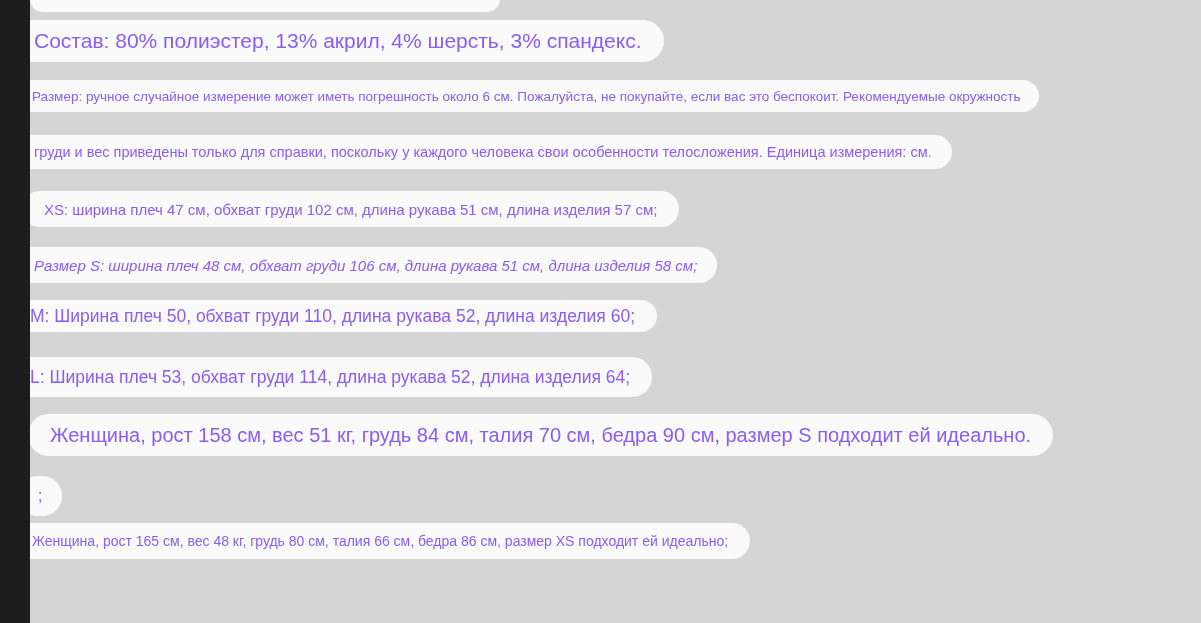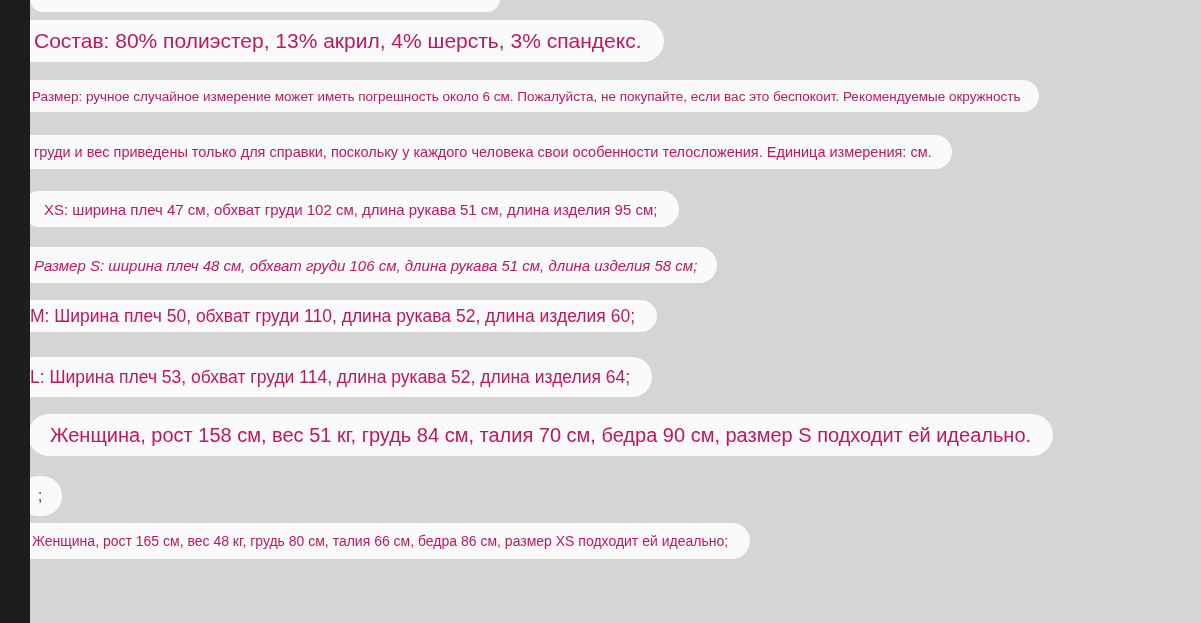--- a/index.html
+++ b/index.html
@@ -36,21 +36,21 @@
     left: 0;
     top: 0;
     width: 1201px;
     height: 623px;
   }
 
   .bubble {
     position: absolute;
     background: #fafafa;
     border-radius: 22px;
-    color: #be185d;
+    color: #8b5cf6;
     white-space: nowrap;
     display: flex;
     align-items: center;
     box-sizing: border-box;
     overflow: hidden;
     text-align: right;
   }
 
   
   .b-top {
@@ -163,21 +163,21 @@
   <div class="content">
 
     <div class="bubble b-top"></div>
 
     <div class="bubble b-composition">Состав: 80% полиэстер, 13% акрил, 4% шерсть, 3% спандекс.</div>
 
     <div class="bubble b-size-note-1">Размер: ручное случайное измерение может иметь погрешность около 6 см. Пожалуйста, не покупайте, если вас это беспокоит. Рекомендуемые окружность</div>
 
     <div class="bubble b-size-note-2">груди и вес приведены только для справки, поскольку у каждого человека свои особенности телосложения. Единица измерения: см.</div>
 
-    <div class="bubble b-xs">XS: ширина плеч 47 см, обхват груди 102 см, длина рукава 51 см, длина изделия 95 см;</div>
+    <div class="bubble b-xs">XS: ширина плеч 47 см, обхват груди 102 см, длина рукава 51 см, длина изделия 57 см;</div>
 
     <div class="bubble b-s">Размер S: ширина плеч 48 см, обхват груди 106 см, длина рукава 51 см, длина изделия 58 см;</div>
 
     <div class="bubble b-m">M: Ширина плеч 50, обхват груди 110, длина рукава 52, длина изделия 60;</div>
 
     <div class="bubble b-l">L: Ширина плеч 53, обхват груди 114, длина рукава 52, длина изделия 64;</div>
 
     <div class="bubble b-woman-1">Женщина, рост 158 см, вес 51 кг, грудь 84 см, талия 70 см, бедра 90 см, размер S подходит ей идеально.</div>
 
     <div class="bubble b-small">;</div>

